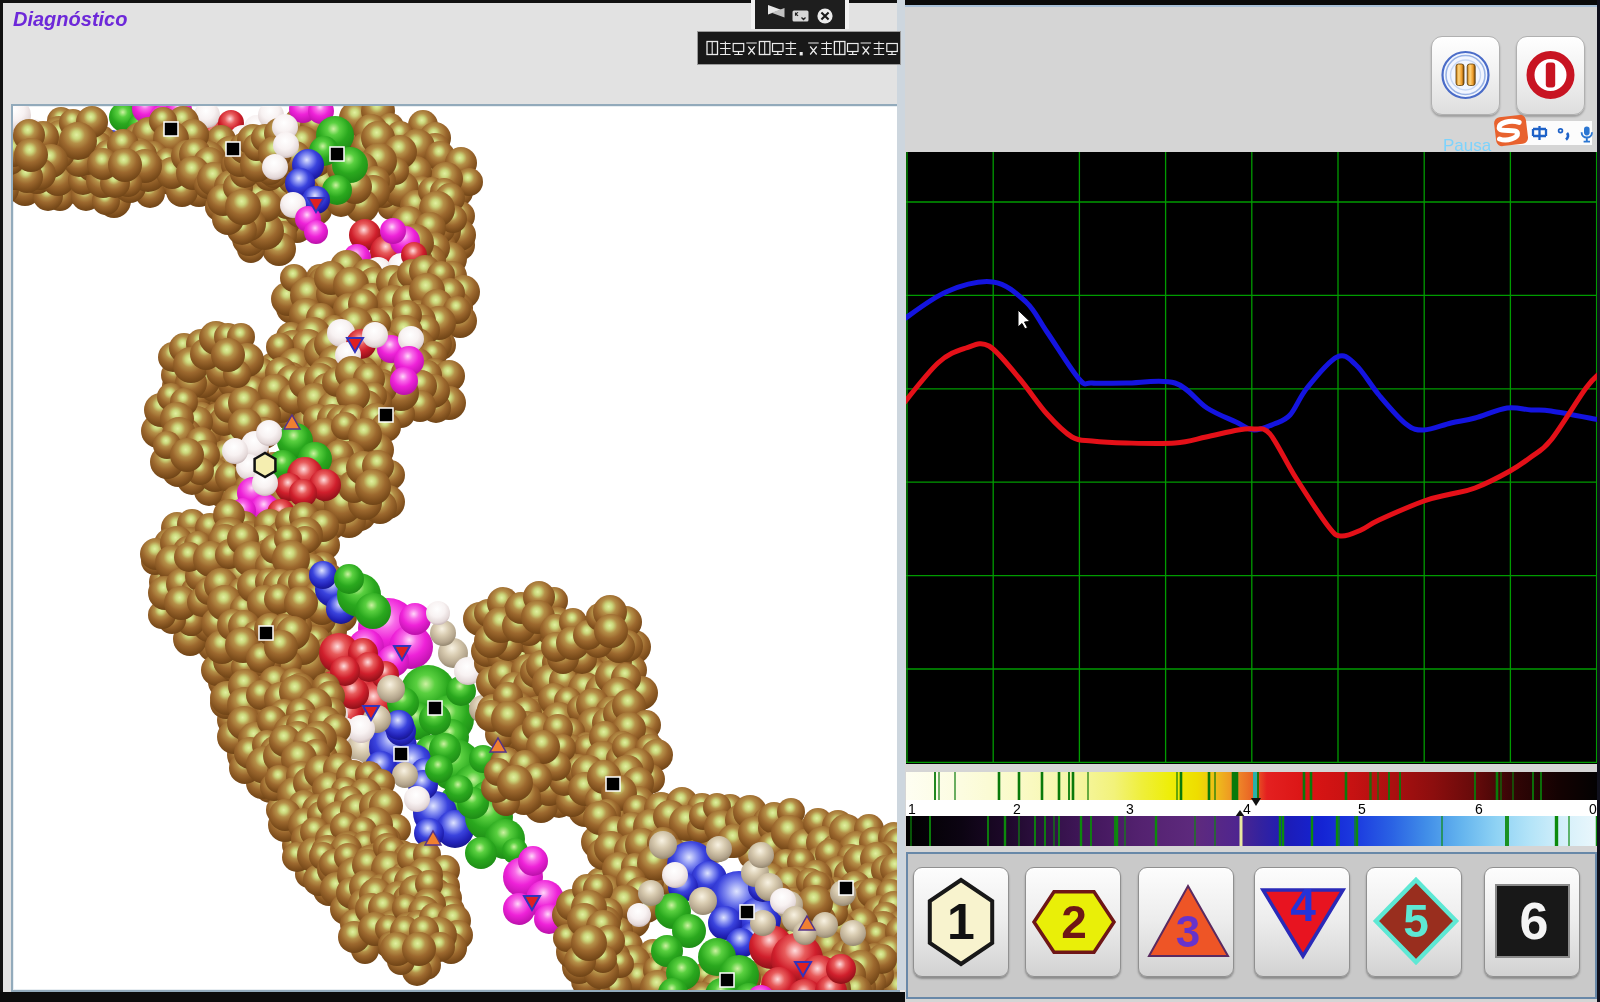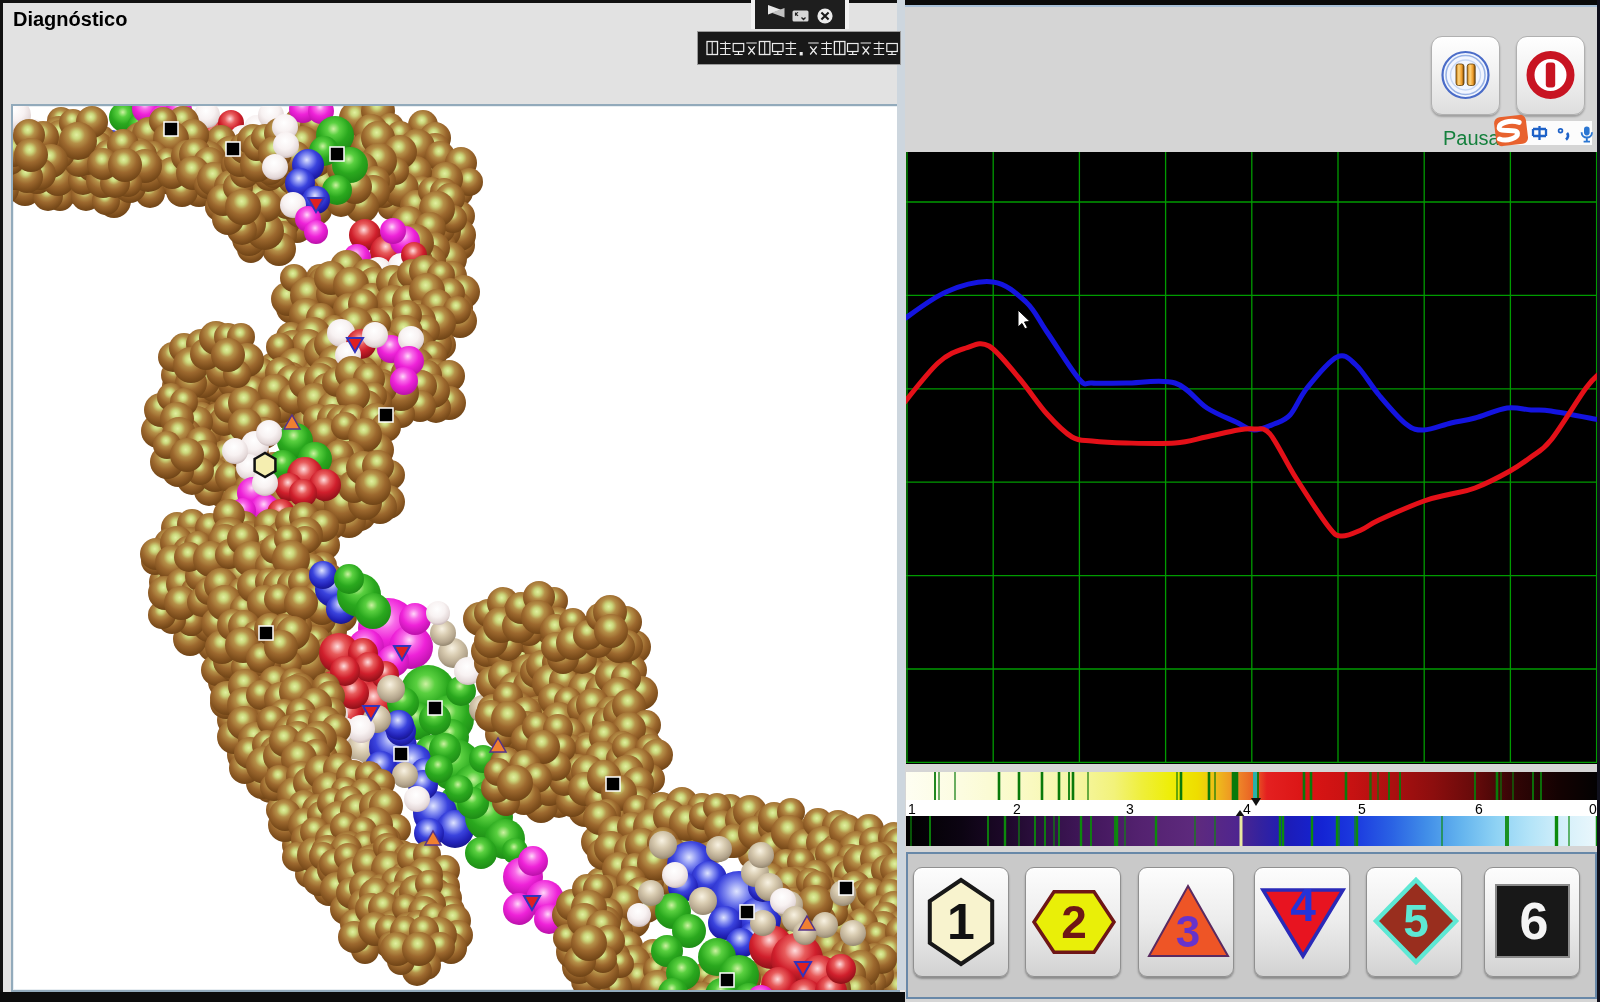--- a/index.html
+++ b/index.html
@@ -2,37 +2,37 @@
 <html><head>
 <meta charset="utf-8">
 <style>
   * { margin:0; padding:0; box-sizing:border-box; }
   html,body { width:1600px; height:1002px; overflow:hidden;
     font-family:"Liberation Sans", sans-serif; background:#000; }
   .abs { position:absolute; }
   #leftwin { position:absolute; left:0; top:0; width:905px; height:1002px;
     background:#e2e2e2; border-top:3px solid #111; border-left:3px solid #111; }
   #ltitle { position:absolute; left:10px; top:5px; font-size:20px; font-weight:bold;
-    color:#000000; letter-spacing:0px; }
+    color:#6d28d9; letter-spacing:0px;font-style:italic; }
   #subtitle { position:absolute; left:8px; top:82px; font-size:18px; font-weight:bold;
     color:#0a0a0a; }
   #imgarea { position:absolute; left:8px; top:101px; width:889px; height:888px;
     background:#fff; border:2px solid #92aabb; box-shadow:inset 0 0 0 1px #e8eef2;
     overflow:hidden; }
   #lbottom { position:absolute; left:0; top:992px; width:905px; height:10px; background:#0c0c0c; }
   #toolbar { position:absolute; left:755px; top:0; width:90px; height:29px; background:#1e1e1e; }
   #tooltip { position:absolute; left:697px; top:31px; width:204px; height:34px;
     background:#181818; border:1px solid #9a9a9a; }
   #rightpanel { position:absolute; left:905px; top:0; width:695px; height:1002px; background:#d5d5d5; }
   #rtopline { position:absolute; left:905px; top:0; width:695px; height:5px; background:#0a0a0a; }
   #rblue { position:absolute; left:905px; top:5px; width:695px; height:2px; background:#a8c0d8; }
   .btn { position:absolute; width:69px; height:79px; border-radius:11px;
     background:linear-gradient(180deg,#ffffff 0%,#f2f2f2 45%,#dedede 100%);
     border:1px solid #b0b0b0; box-shadow:0 2px 2px rgba(0,0,0,0.25), inset 0 1px 0 #fff; }
-  #pausalbl { position:absolute; left:1443px; top:127px; font-size:20px; color:#15803d; }
+  #pausalbl { position:absolute; left:1443px; top:136px; font-size:17px; color:#7dd3fc; }
   #chart { position:absolute; left:906px; top:152px; width:694px; height:612px;
     background:#000; }
   #bar1 { position:absolute; left:906px; top:772px; width:694px; height:28px; }
   #numstrip { position:absolute; left:906px; top:800px; width:694px; height:16px; background:#fff; }
   #bar2 { position:absolute; left:906px; top:816px; width:694px; height:30px; }
   #botpanel { position:absolute; left:906px; top:852px; width:691px; height:147px;
     background:#c9c9c9; border:2px solid #6888a8; }
   .bbtn { position:absolute; top:867px; width:96px; height:110px; border-radius:9px;
     background:linear-gradient(180deg,#fdfdfd 0%,#ececec 50%,#d2d2d2 100%);
     border:1px solid #909090; box-shadow:0 2px 2px rgba(0,0,0,0.3), inset 0 1px 0 #fff; }

